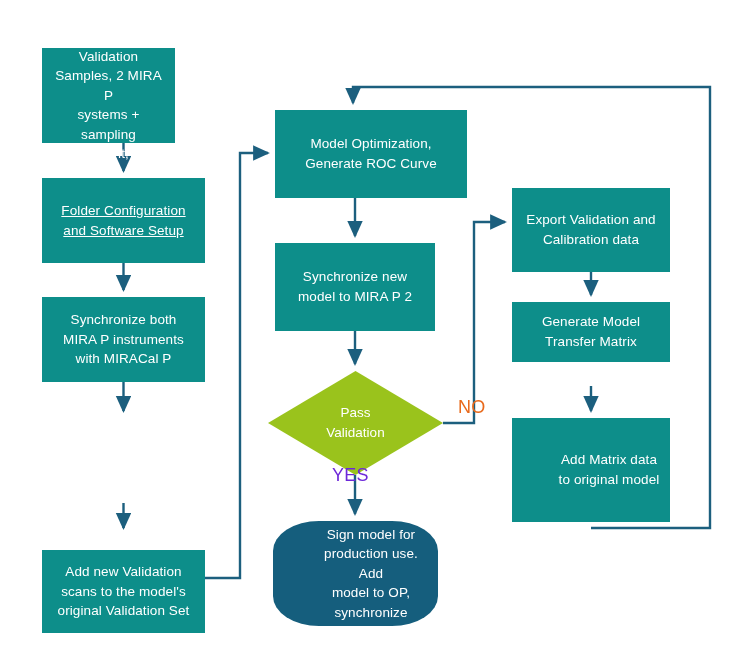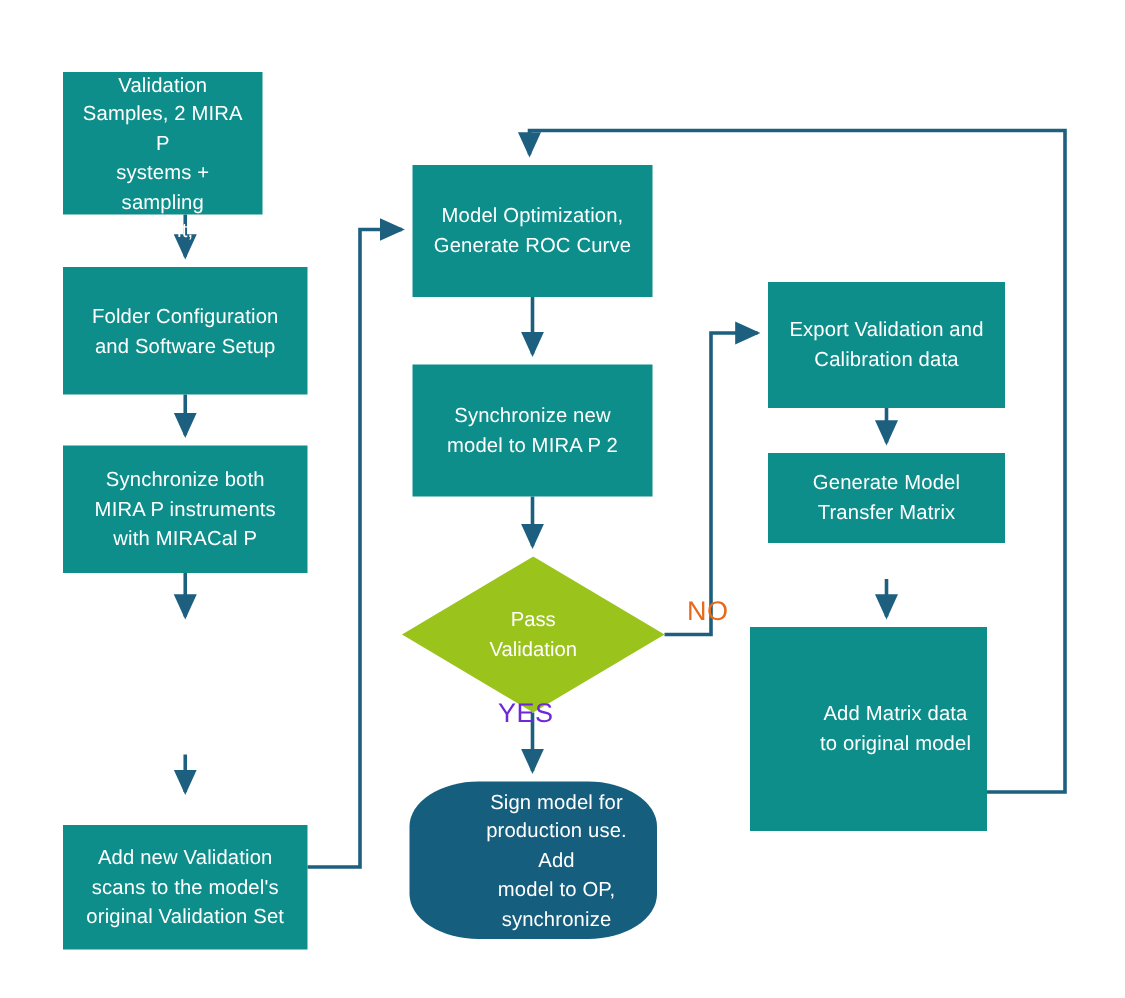--- a/index.html
+++ b/index.html
@@ -116,39 +116,39 @@
     </g>
   </svg>
 
   <div class="node process" style="left:42px; top:48px; width:133px; height:95px;">
     <span class="label">Assemble Validation
 Samples, 2 MIRA P
 systems + sampling
 attachment, CVA</span>
   </div>
 
-  <div class="node process" style="left:42px; top:178px; width:163px; height:85px;">
+  <div class="node process" style="left:42px; top:178px; width:163px; height:85px;text-decoration:underline;">
     <span class="label">Folder Configuration
 and Software Setup</span>
   </div>
 
   <div class="node process" style="left:42px; top:297px; width:163px; height:85px;">
     <span class="label">Synchronize both
 MIRA P instruments
 with MIRACal P</span>
   </div>
 
 
   <div class="node process" style="left:42px; top:535px; width:163px; height:83px;margin-top:15px;">
     <span class="label">Add new Validation
 scans to the model's
 original Validation Set</span>
   </div>
 
-  <div class="node process" style="left:275px; top:110px; width:160px; height:88px;">
+  <div class="node process" style="left:275px; top:110px; width:192px; height:88px;">
     <span class="label">Model Optimization,
 Generate ROC Curve</span>
   </div>
 
   <div class="node process" style="left:275px; top:243px; width:160px; height:88px;">
     <span class="label">Synchronize new
 model to MIRA P 2</span>
   </div>
 
   <div class="diamond-wrap" style="left:268px; top:371px; width:175px; height:104px;">
@@ -169,21 +169,21 @@
   <div class="node process" style="left:512px; top:188px; width:158px; height:84px;">
     <span class="label">Export Validation and
 Calibration data</span>
   </div>
 
   <div class="node process" style="left:512px; top:302px; width:158px; height:60px;">
     <span class="label">Generate Model
 Transfer Matrix</span>
   </div>
 
-  <div class="node process" style="left:500px; top:418px; width:158px; height:136px;padding-left:44px;">
+  <div class="node process" style="left:512px; top:418px; width:158px; height:104px;padding-left:44px;">
     <span class="label">Add Matrix data
 to original model</span>
   </div>
 
   <div class="edge-label no" style="left:458px; top:369px;">NO</div>
 
   <div class="edge-label yes" style="left:332px; top:465px;">YES</div>
 
 </div>
 

